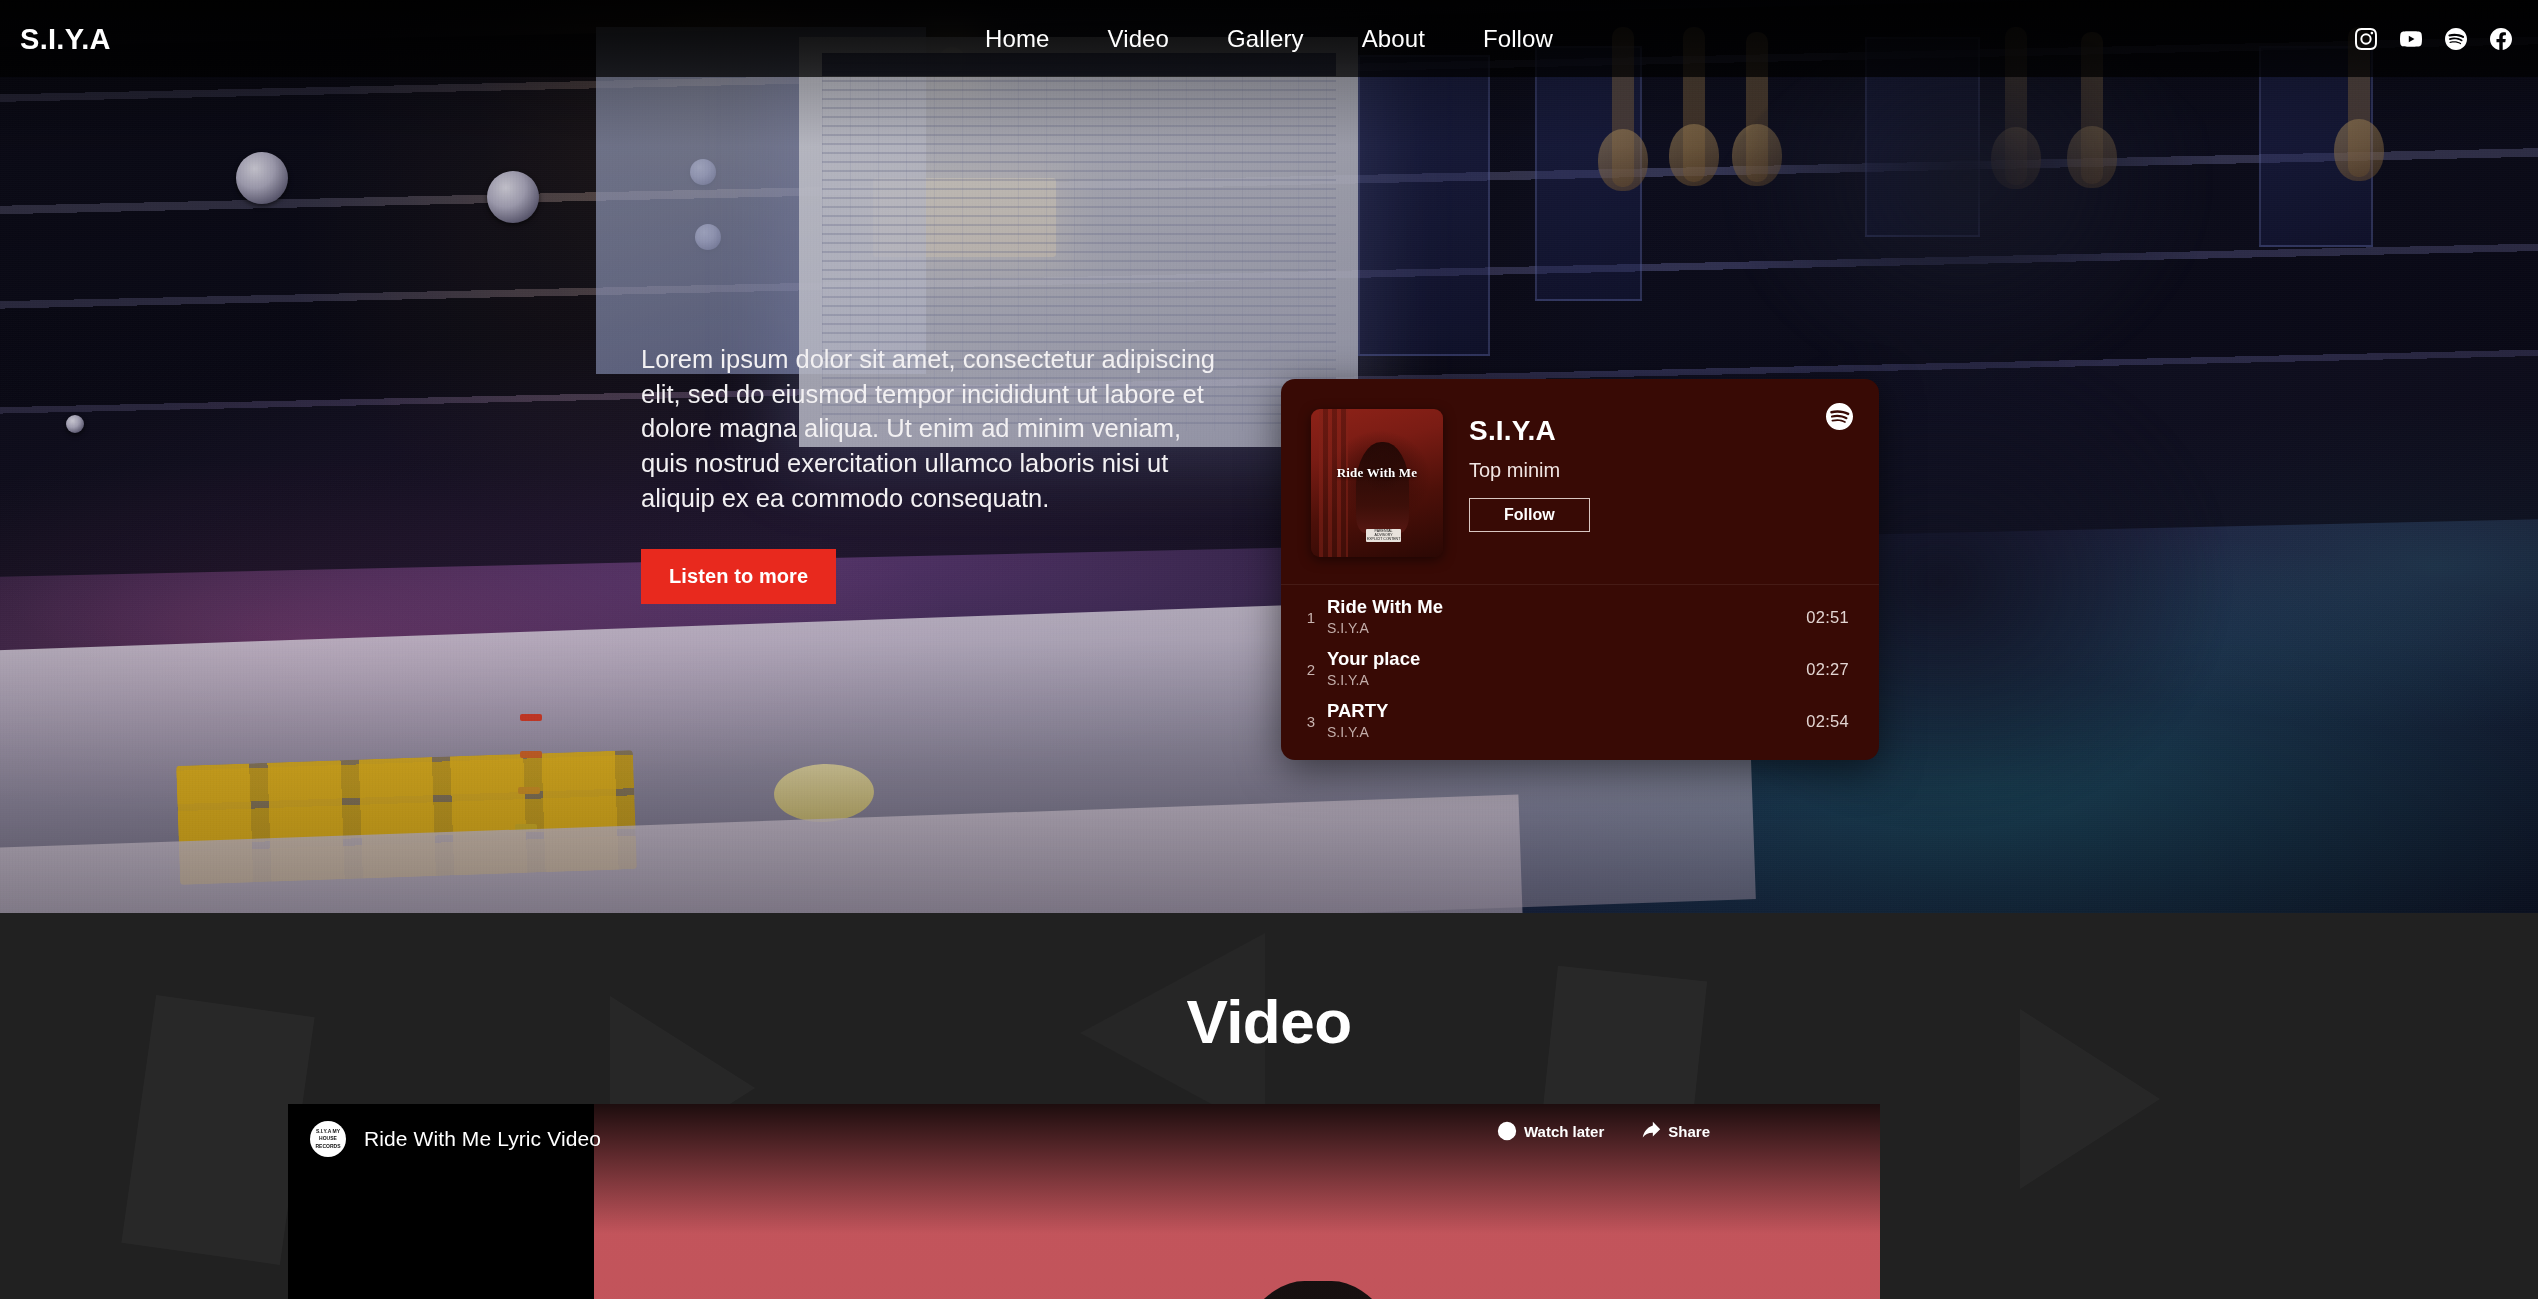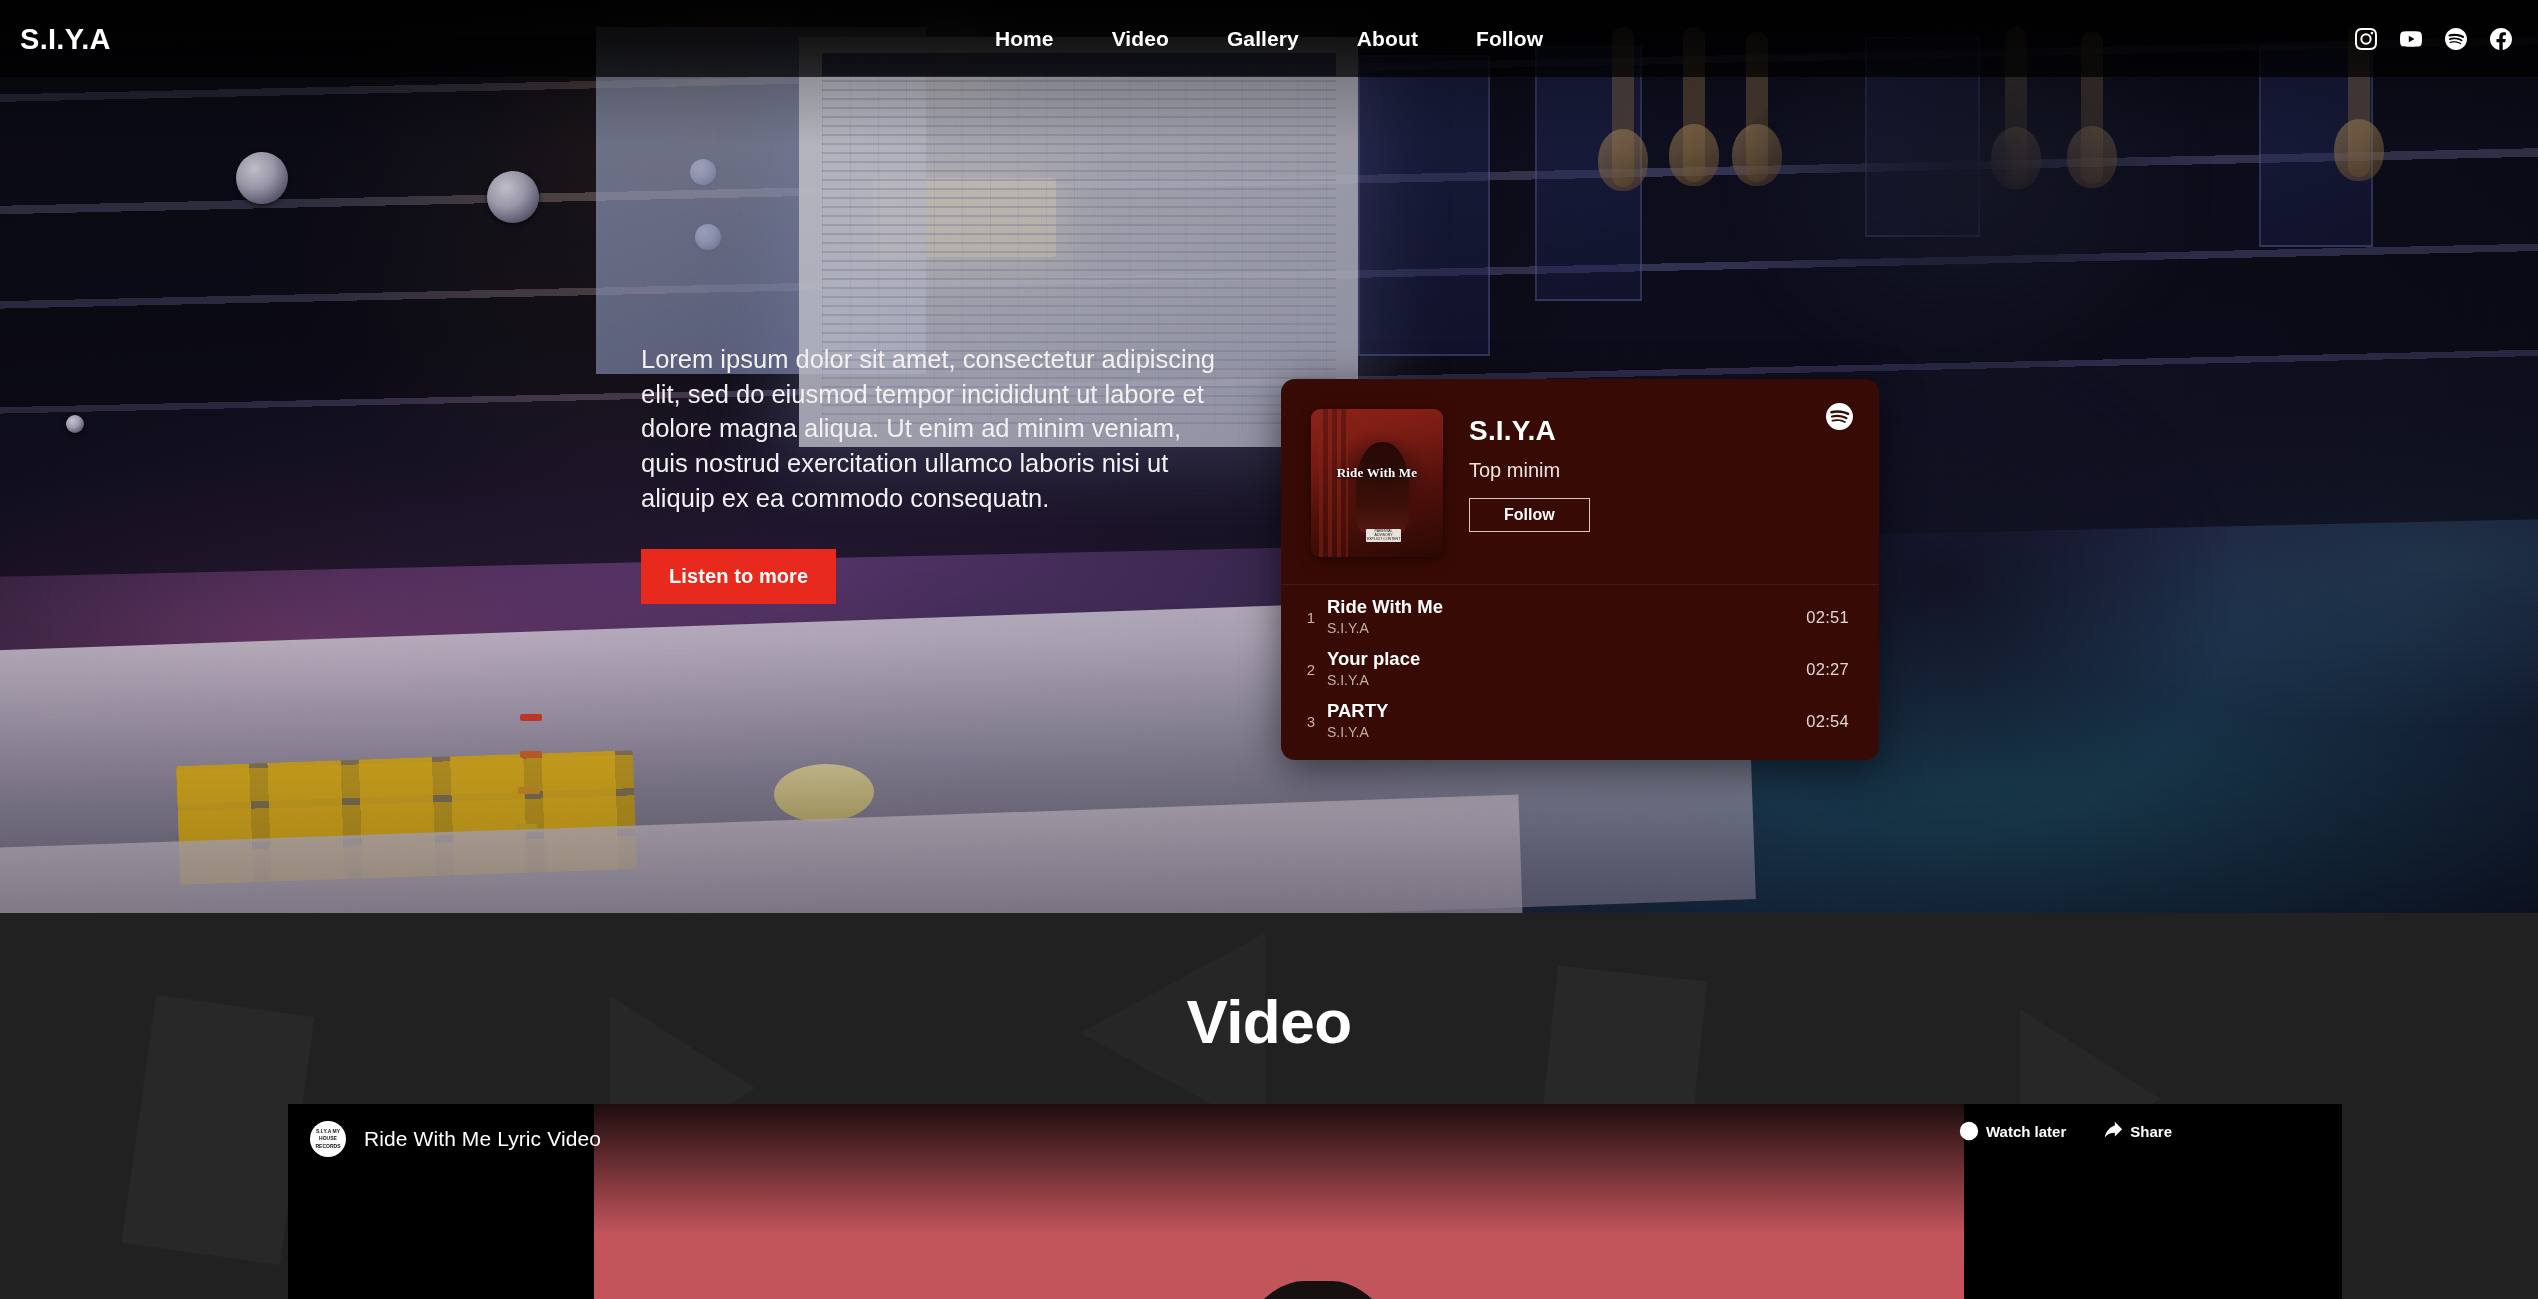--- a/index.html
+++ b/index.html
@@ -130,21 +130,21 @@
   .brand {
     position: absolute; left: 20px; top: 50%; transform: translateY(-50%);
     color: #fff; font-size: 29px; font-weight: 700; letter-spacing: .3px;
     font-family: "Liberation Sans", sans-serif;
   }
   .nav-links {
     position: absolute; left: 50%; transform: translateX(-50%);
     display: flex; align-items: center; gap: 58px;
   }
   .nav-link {
-    color: #fff; font-size: 21px; font-weight: 700; text-decoration: none;
+    color: #fff; font-size: 24px; font-weight: 400; text-decoration: none;
     white-space: nowrap; letter-spacing: .1px;
   }
   .socials {
     position: absolute; right: 26px; top: 50%; transform: translateY(-50%);
     display: flex; align-items: center; gap: 23px;
   }
   .socials svg { display: block; width: 22px; height: 22px; fill: #fff; }
 
   
   .hero-inner {
@@ -236,21 +236,21 @@
     background: #212121; overflow: hidden;
   }
   .tri { position: absolute; width: 0; height: 0; opacity: 1; }
   .video-title {
     position: absolute; left: 0; right: 0; top: 986px;
     text-align: center; color: #fff; font-size: 62px; font-weight: 700;
     letter-spacing: -.5px; z-index: 5;
   }
   .yt-wrap {
     position: absolute; left: 288px; top: 1104px;
-    width: 2054px; height: 195px; background: #000; overflow: hidden; z-index: 6;
+    width: 1592px; height: 195px; background: #000; overflow: hidden; z-index: 6;
   }
   .yt-thumb {
     position: absolute; left: 0; top: 0; width: 1962px; height: 1104px;
     background:
       radial-gradient(ellipse 30% 55% at 52% 62%, rgba(22,14,12,.92), transparent 70%),
       linear-gradient(180deg, #c2555c 0%, #c35259 46%, #b8474f 100%);
   }
   .yt-person {
     position: absolute; left: 44%; top: 16%; width: 17%; height: 100%;
     background: radial-gradient(ellipse 52% 30% at 50% 20%, #120b0a, transparent 70%),

